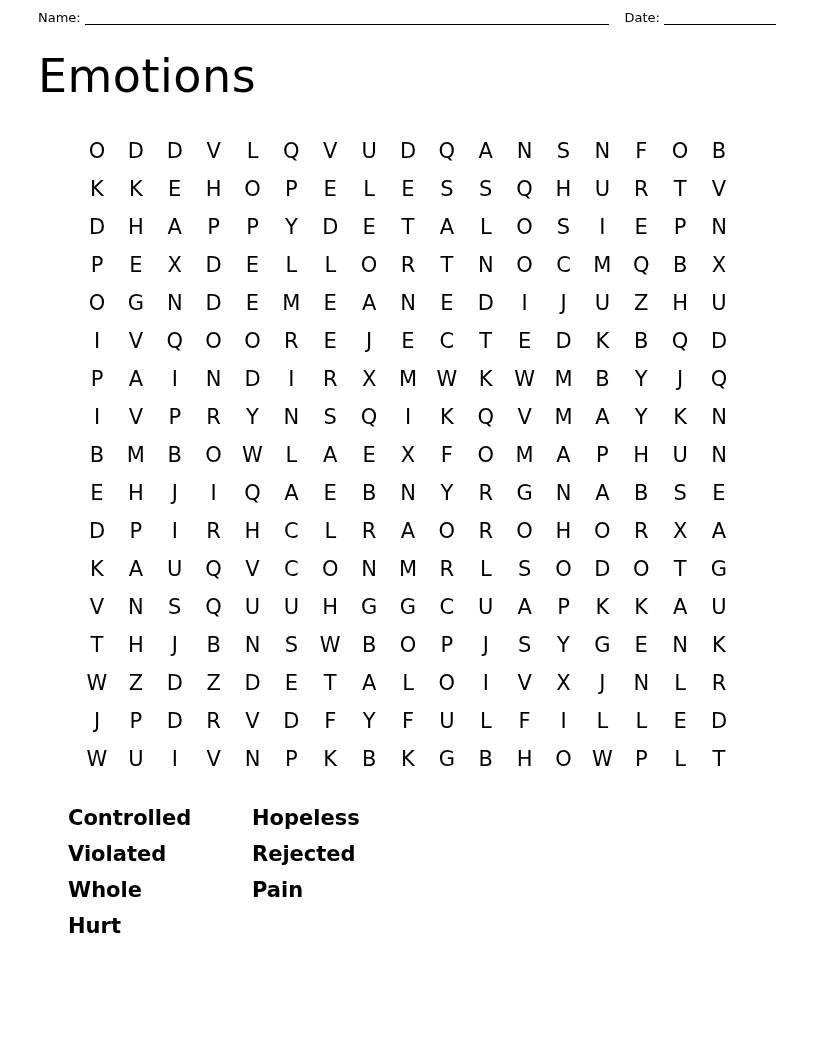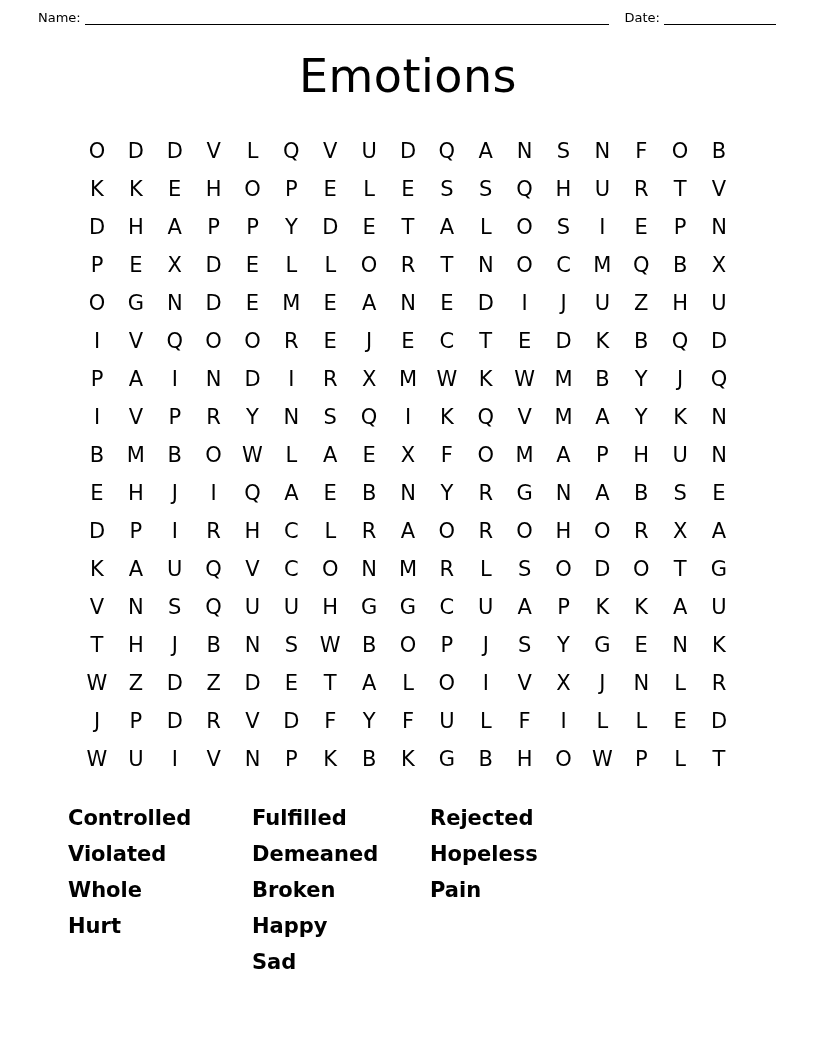--- a/index.html
+++ b/index.html
@@ -40,21 +40,21 @@
     border-bottom: 1px solid #000;
     height: 13px;
     margin: 0 2px 1px 4px;
   }
   .rule-name { flex: 1 1 auto; }
   .rule-date { width: 112px; flex: 0 0 112px; }
   .date-label { margin-left: 14px; }
 
   
   .title {
-    text-align: center;
+    text-align: left;
     font-size: 46px;
     font-weight: 400;
     letter-spacing: 0.5px;
     margin: 22px 0 0 0;
     line-height: 56px;
   }
 
   
   .grid {
     margin: 28px auto 0 auto;
@@ -439,26 +439,19 @@
     </div>
 
   <div class="wordlist" id="wordlist">
       <div class="wordcol">
         <div class="word">Controlled</div>
         <div class="word">Violated</div>
         <div class="word">Whole</div>
         <div class="word">Hurt</div>
       </div>
       <div class="wordcol">
-        <div class="word">Fulfilled</div>
-        <div class="word">Demeaned</div>
-        <div class="word">Broken</div>
-        <div class="word">Happy</div>
-        <div class="word">Sad</div>
-      </div>
-      <div class="wordcol">
+        <div class="word">Hopeless</div>
         <div class="word">Rejected</div>
-        <div class="word">Hopeless</div>
         <div class="word">Pain</div>
       </div>
     </div>
 
 </div>
 
 </body></html>

